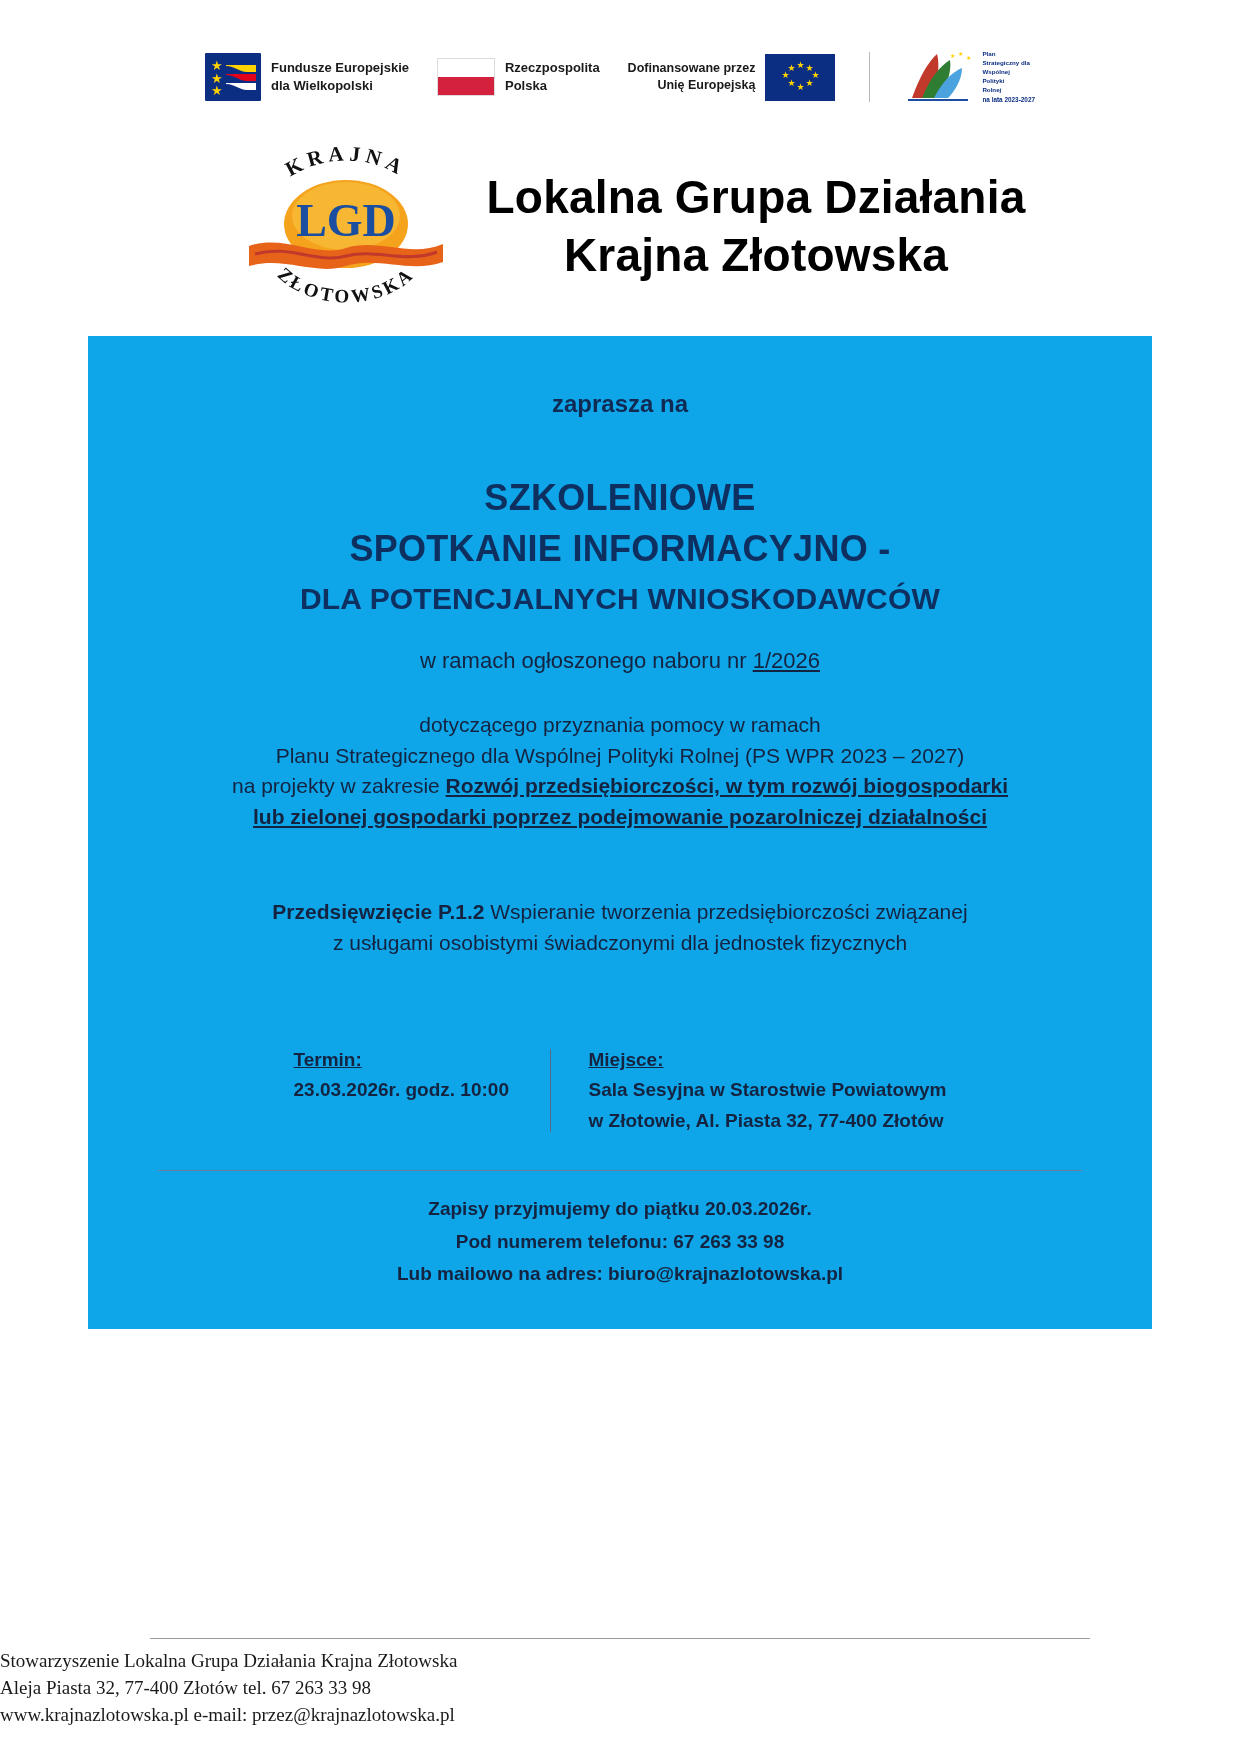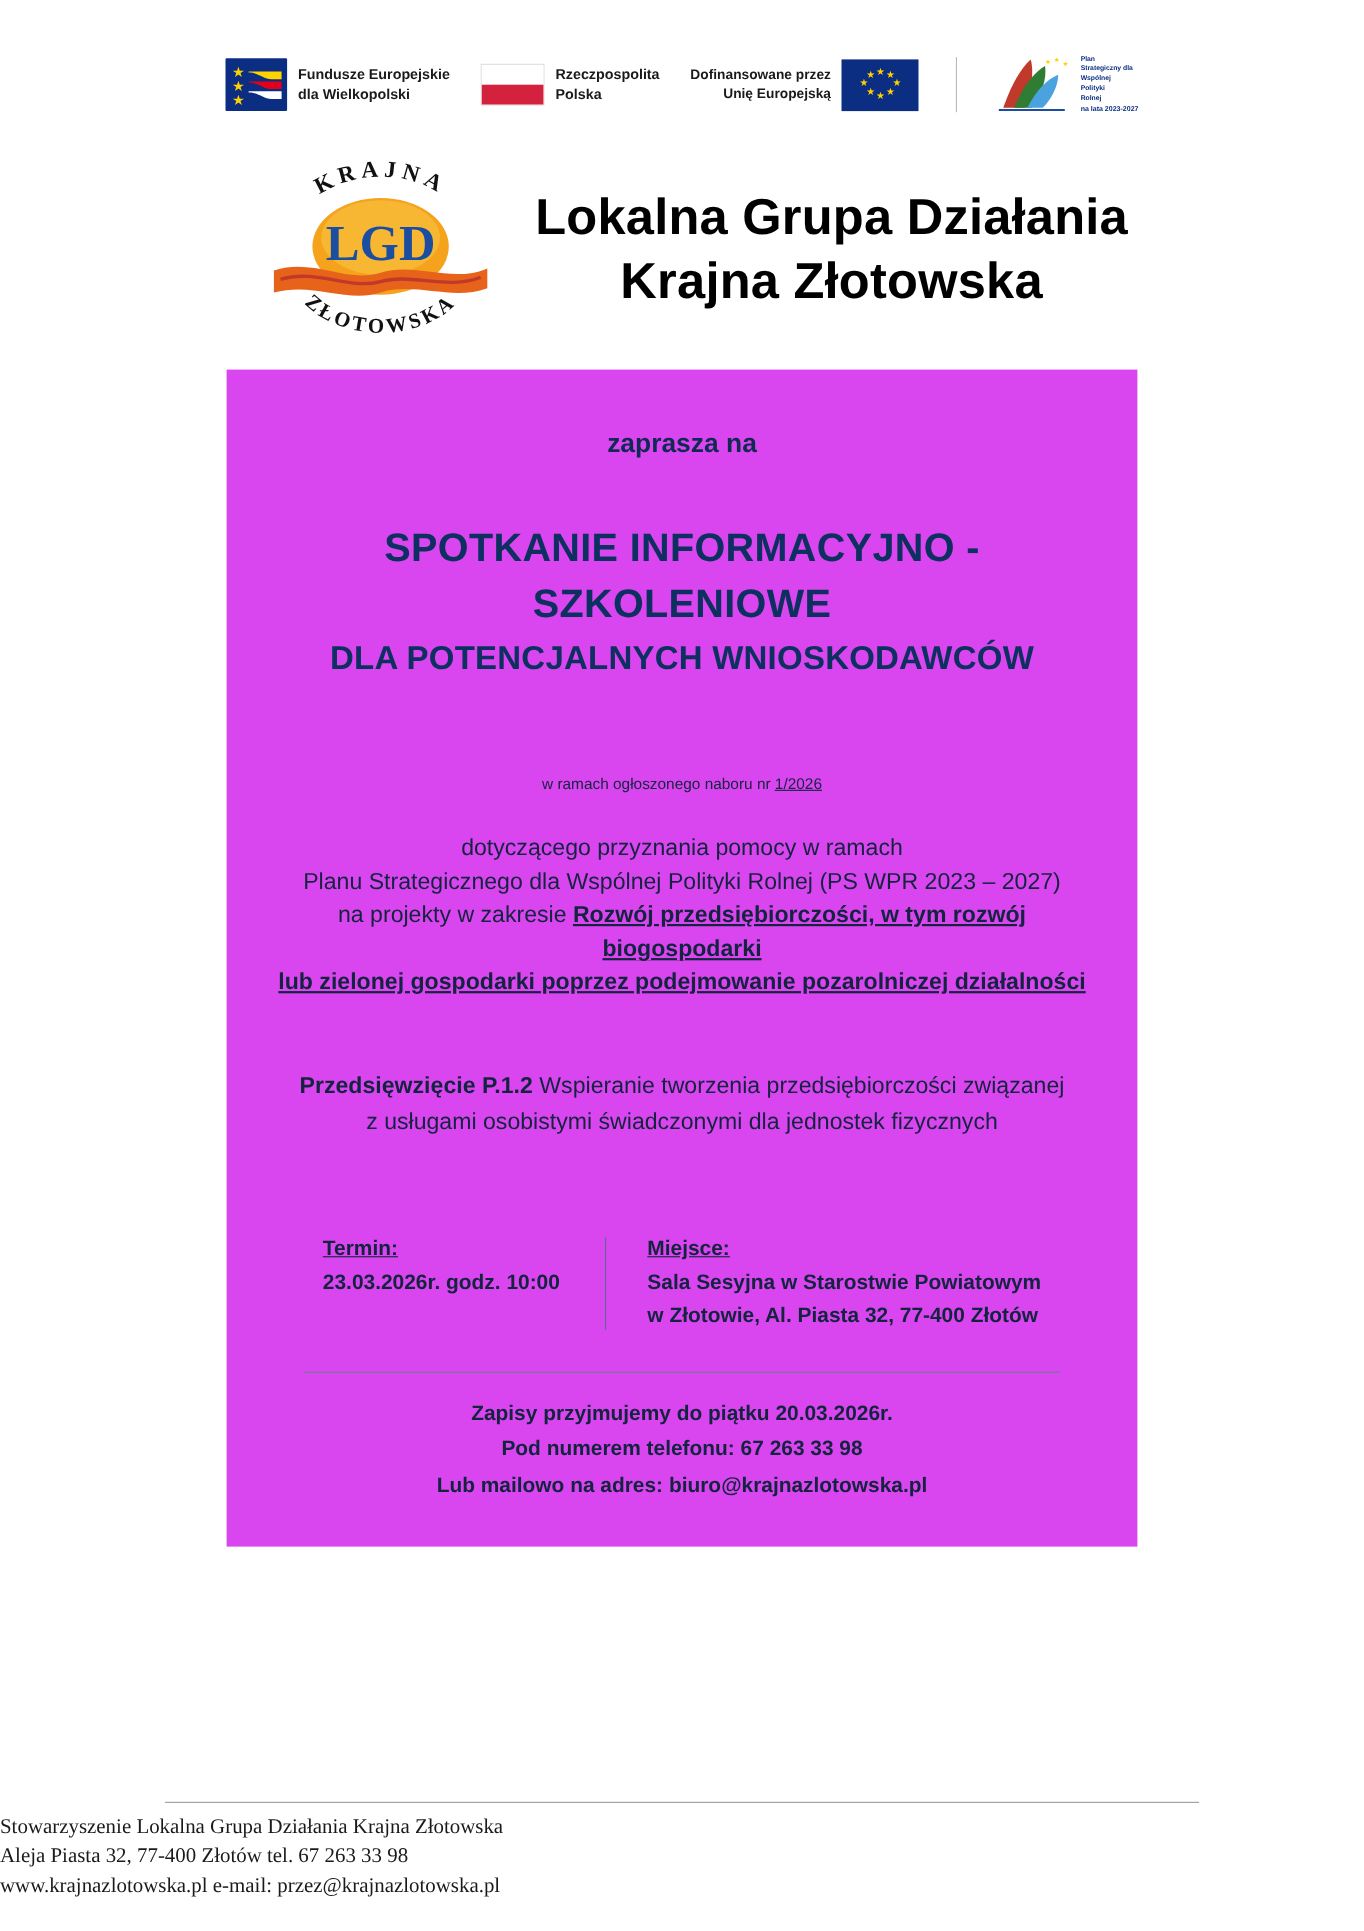--- a/index.html
+++ b/index.html
@@ -137,22 +137,22 @@
     font-weight: bold;
     line-height: 1.27;
     text-align: center;
     color: #000;
     letter-spacing: 0.2px;
   }
 
   
   .panel {
     margin: 0 auto;
-    width: 828px;
-    background: #d946ef;
+    width: 1064px;
+    background: #0ea5e9;
     padding: 54px 30px 38px 30px;
     text-align: center;
     color: #14233f;
   }
   .invite {
     font-size: 24px;
     font-weight: bold;
     color: #102a54;
     margin-bottom: 54px;
   }
@@ -165,23 +165,23 @@
   }
   .title-sub {
     font-size: 30px;
     font-weight: bold;
     color: #0d3060;
     line-height: 1.4;
     margin-top: 4px;
     letter-spacing: 0.2px;
   }
   .nabor {
-    font-size: 14px;
+    font-size: 22px;
     color: #14233f;
-    margin-top: 84px;
+    margin-top: 28px;
   }
   .nabor u { text-decoration: underline; }
   .desc {
     font-size: 21px;
     line-height: 1.45;
     margin-top: 36px;
   }
   .desc .strong-u {
     font-weight: bold;
     text-decoration: underline;
@@ -358,22 +358,22 @@
     <div>Lokalna Grupa Działania</div>
     <div>Krajna Złotowska</div>
   </div>
 </div>
 
 <div class="panel">
 
   <div class="invite">zaprasza na</div>
 
   <div class="title-main">
+    <div>SZKOLENIOWE</div>
     <div>SPOTKANIE INFORMACYJNO -</div>
-    <div>SZKOLENIOWE</div>
   </div>
   <div class="title-sub">DLA POTENCJALNYCH WNIOSKODAWCÓW</div>
 
   <div class="nabor">
     <span>w ramach ogłoszonego naboru nr </span><u>1/2026</u>
   </div>
 
   <div class="desc">
     <div>dotyczącego przyznania pomocy w ramach</div>
     <div>Planu Strategicznego dla Wspólnej Polityki Rolnej (PS WPR 2023 – 2027)</div>

